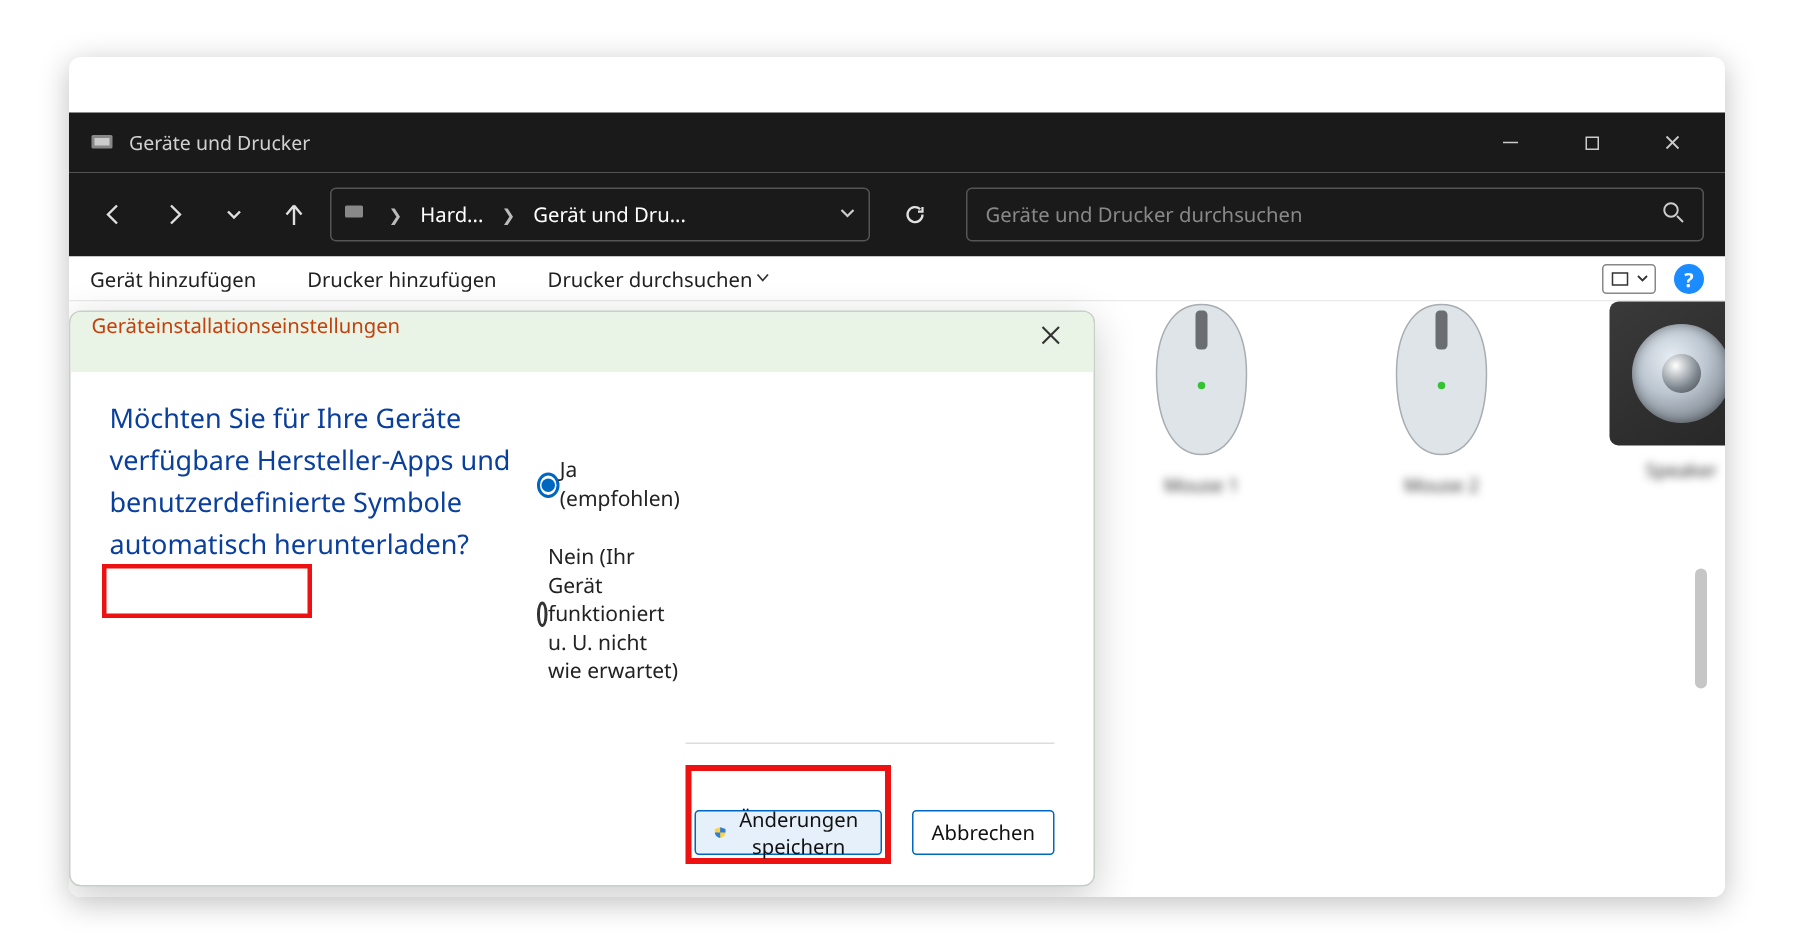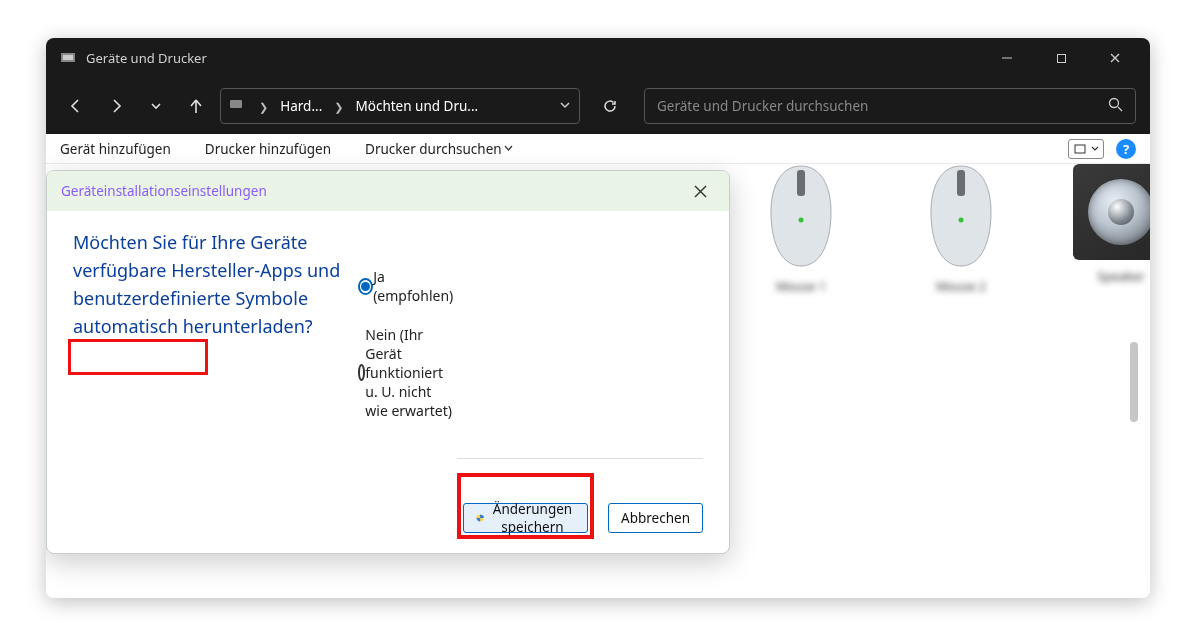--- a/index.html
+++ b/index.html
@@ -6,20 +6,21 @@
   body { background: #fff; width: 1200px; height: 630px; position: relative; overflow: hidden; }
 
   .window {
     position: absolute; top: 38px; left: 46px; width: 1104px; height: 560px;
     background: #fff; border-radius: 8px; overflow: hidden; box-shadow: 0 4px 20px rgba(0,0,0,0.25);
     display: flex; flex-direction: column;
   }
   .titlebar {
     height: 40px; background: #1a1a1a; color: #d0d0d0; display: flex; align-items: center; padding: 0 8px 0 14px;
     font-size: 13px;
+    margin-top: 37px;
   }
   .titlebar .icon { width: 16px; height: 16px; margin-right: 10px; display:inline-flex;align-items:center;justify-content:center;}
   .titlebar .spacer { flex: 1; }
   .titlebar .winbtn { width: 54px; height: 40px; display: flex; align-items:center; justify-content:center; color:#d0d0d0;}
 
   .navbar {
     height: 56px; background: #1a1a1a; display: flex; align-items: center; padding: 0 14px; gap: 8px;
   }
   .navbar .navbtn { width: 32px; height: 32px; display:flex;align-items:center;justify-content:center; color:#e0e0e0;}
   .addrbox {
@@ -56,21 +57,21 @@
   .speaker{width:96px;height:96px;margin:0 auto;background:linear-gradient(145deg,#3a3a3a,#262626);border-radius:6px;display:flex;align-items:center;justify-content:center;}
   .speaker .cone{width:66px;height:66px;border-radius:50%;background:radial-gradient(circle at 40% 35%,#e8eef5 0%,#bcc6d0 40%,#5a6068 100%);box-shadow:inset 0 0 8px rgba(0,0,0,0.4);display:flex;align-items:center;justify-content:center;}
   .speaker .dome{width:26px;height:26px;border-radius:50%;background:radial-gradient(circle at 35% 30%,#fff,#7d868f 60%,#444);}
 
   
   .dialog {
     position:absolute; left:0px; top:6px; width:684px; height:384px; background:#fff; border:1px solid #c7d0c7;
     border-radius:8px; box-shadow:0 8px 28px rgba(0,0,0,0.2); overflow:hidden;
   }
   .dialog .dtitle {
-    height:40px; background:#eaf4e6; display:flex; align-items:center; padding:0 14px; font-size:13.5px; color:#8b5cf6;
+    height:40px; background:#eaf4e6; display:flex; align-items:flex-start; padding:0 14px; font-size:13.5px; color:#c2410c;
   }
   .dialog .dclose { margin-left:auto; width:30px;height:30px;display:flex;align-items:center;justify-content:center;color:#333;font-size:16px;}
   .dialog .dbody { padding:18px 26px 14px 26px; position:relative; height:calc(100% - 40px); display:flex; flex-direction:row;}
   .question { color:#0a3f9c; font-size:18px; line-height:1.55; max-width:560px;}
   .radios { margin-top:38px; margin-left:10px; display:flex; flex-direction:column; gap:20px;}
   .radio { display:flex; align-items:center; font-size:14px; color:#222;}
   .rcircle { width:17px;height:17px;border:2px solid #333;border-radius:50%;display:flex;align-items:center;justify-content:center;}
   .rcircle.sel{border-color:#0067c0;}
   .rcircle.sel::after{content:"";width:9px;height:9px;border-radius:50%;background:#0067c0;}
   .redbox1{position:absolute; left:21px; top:128px; width:140px; height:36px; border:3px solid #e11; pointer-events:none;}
@@ -136,21 +137,21 @@
         </svg>
       </span>
 
     <div class="addrbox">
       <span class="segicon"><svg width="14" height="14" viewBox="0 0 14 14">
             <rect x="1" y="3" width="12" height="8" rx="1" fill="#888"></rect>
           </svg></span>
       <span class="chev">❯</span>
       <span>Hard...</span>
       <span class="chev">❯</span>
-      <span>Möchten und Dru...</span>
+      <span>Gerät und Dru...</span>
       <span class="down"><svg width="12" height="12" viewBox="0 0 12 12">
             <path d="M2 4 L6 8 L10 4" fill="none" stroke="#ccc" stroke-width="1.5"></path>
           </svg></span>
     </div>
     <span class="refresh">
         <svg width="16" height="16" viewBox="0 0 16 16">
           <path d="M13 8 A5 5 0 1 1 11.5 4.5 M13 3 L13 6 L10 6" fill="none" stroke="#e0e0e0" stroke-width="1.5"></path>
         </svg>
       </span>
 

